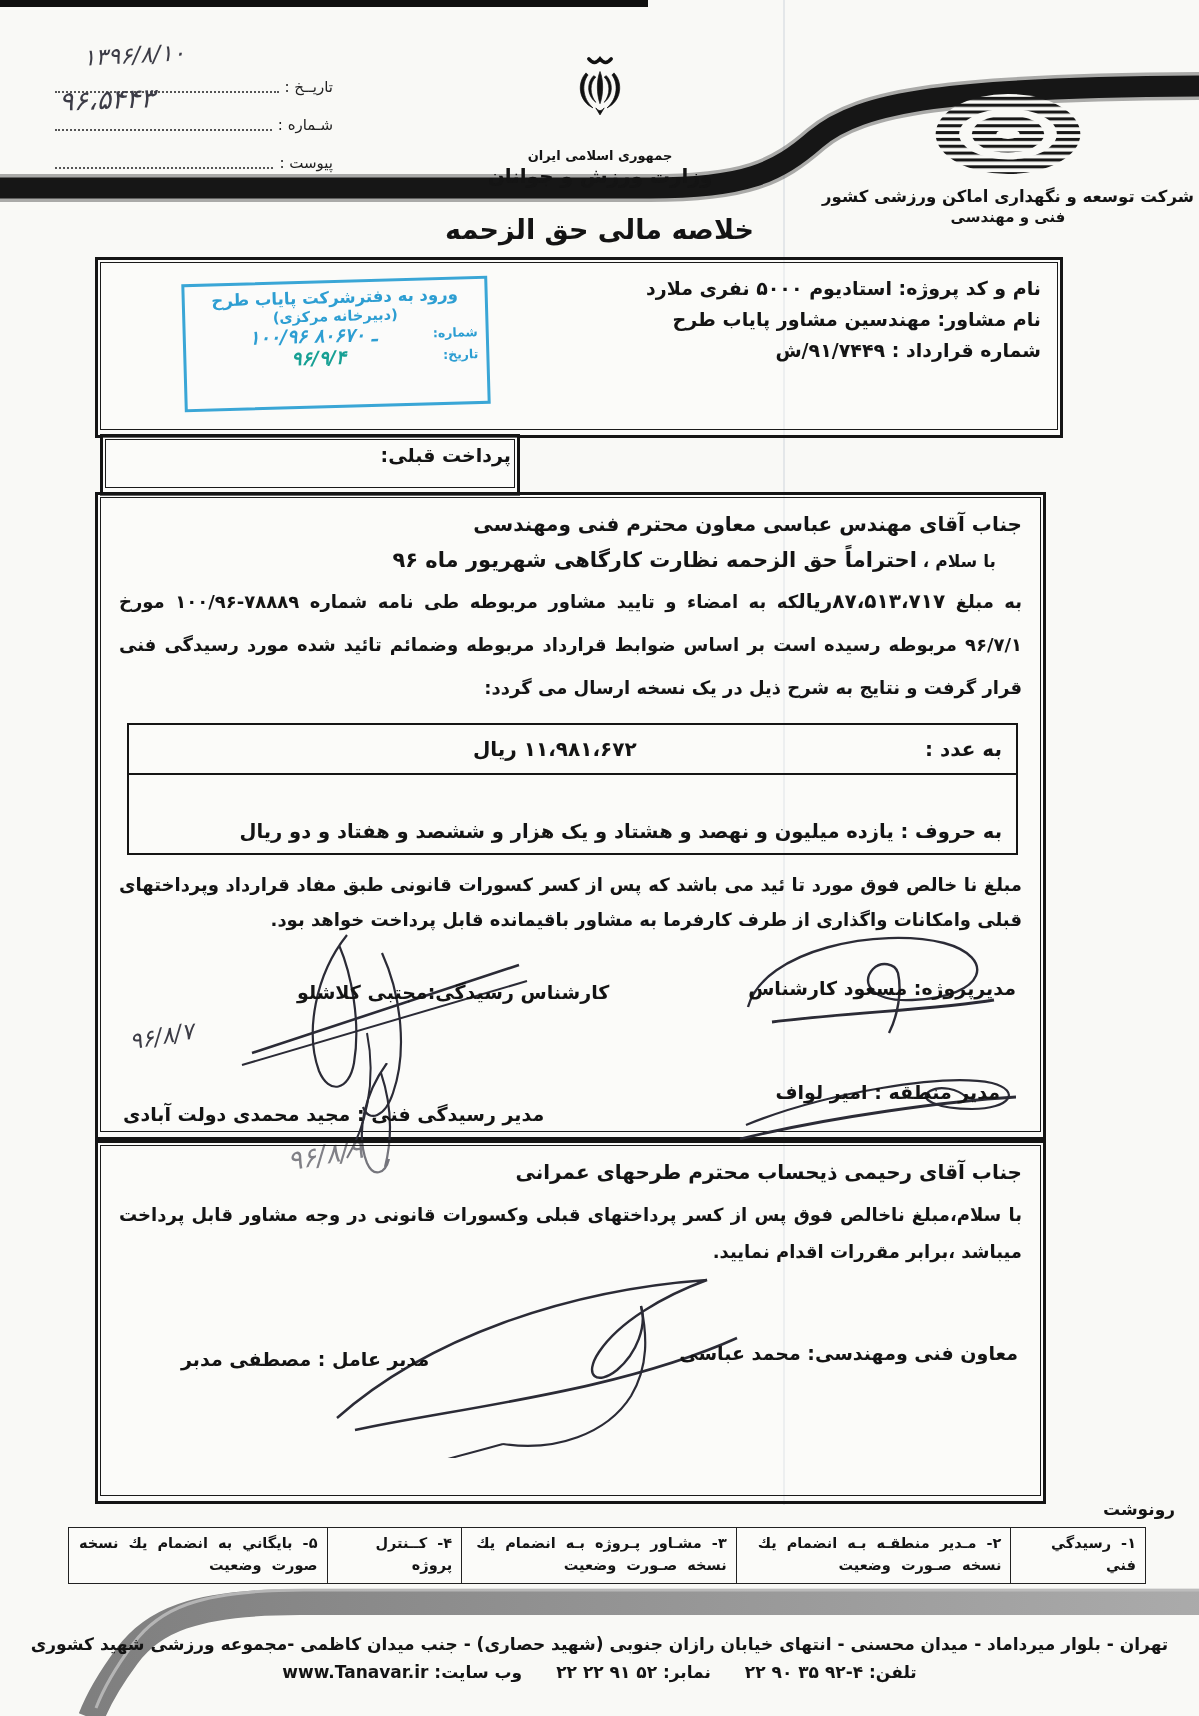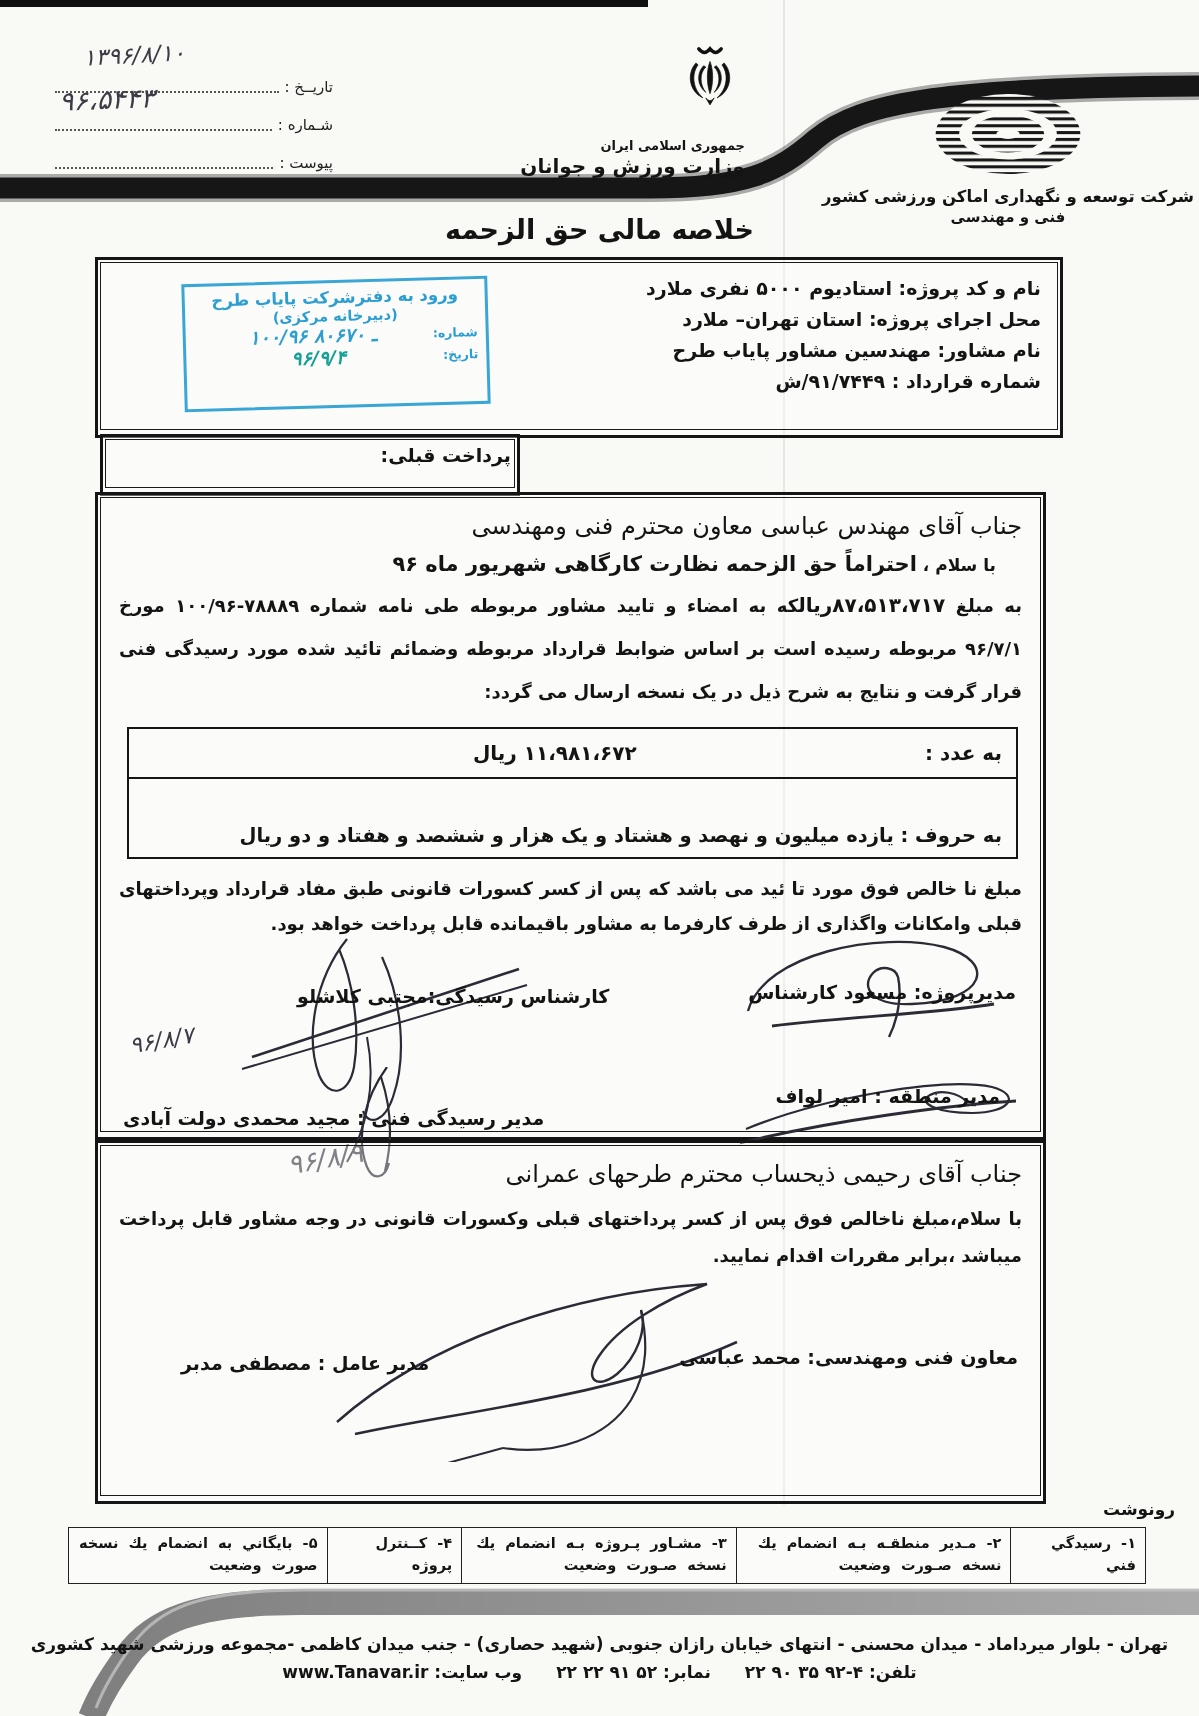--- a/index.html
+++ b/index.html
@@ -12,21 +12,21 @@
   
   .scan-strip{left:0;top:0;width:648px;height:7px;background:#101010;}
   .fold-line{left:783px;top:0;width:2px;height:1505px;background:rgba(110,130,160,.15);}
   .hdr-fields{left:55px;top:58px;width:280px;font-size:15px;color:#222;}
   .hdr-row{position:relative;display:flex;align-items:flex-end;height:38px;}
   .hdr-row .lbl{white-space:nowrap;font-weight:500;padding-right:2px;}
   .hdr-row .dots{flex:1;border-bottom:2px dotted #555;margin:0 6px 3px 0;height:1px;}
   .hand{font-style:italic;color:#3c3c46;display:inline-block;}
   .hand-date{position:absolute;left:28px;top:-16px;font-size:23px;transform:rotate(-3deg);letter-spacing:2px;}
   .hand-number{position:absolute;left:4px;top:-12px;font-size:27px;transform:rotate(-2deg);letter-spacing:3px;}
-  .emblem-wrap{left:455px;top:40px;width:290px;}
+  .emblem-wrap{left:455px;top:50px;width:290px;text-align:center;}
   .emblem-country{font-size:13px;font-weight:700;margin-top:2px;}
   .emblem-ministry{font-size:20px;font-weight:800;margin-top:1px;}
   .company-wrap{left:822px;top:90px;width:372px;text-align:center;}
   .company-name{font-size:16.5px;font-weight:800;margin-top:5px;}
   .company-dept{font-size:15px;font-weight:800;margin-top:2px;}
   .doc-title{left:0;top:214px;width:1199px;text-align:center;font-size:27px;font-weight:800;}
   
   .dbox{border:3px solid #151515;background:rgba(255,255,255,.35);}
   .dbox-inner{border:1.5px solid #1a1a1a;margin:2px;height:calc(100% - 7px);box-sizing:border-box;padding:10px 16px;position:relative;}
   .box1{left:95px;top:257px;width:962px;height:175px;}
@@ -36,21 +36,21 @@
   .stamp .s1{font-size:16.5px;font-weight:800;margin-top:5px;}
   .stamp .s2{font-size:14.5px;font-weight:700;margin-top:1px;}
   .stamp .srow{display:flex;align-items:center;font-size:12.5px;font-weight:700;padding:0 8px;text-align:right;}
   .stamp .sval{margin:0 auto;font-size:19px;font-style:italic;letter-spacing:1px;}
   .stamp .green{color:#17a094;}
   .prevpay{left:100px;top:434px;width:414px;height:56px;}
   .prevpay .dbox-inner{padding:4px 3px;}
   .prevpay .t{font-size:19px;font-weight:800;text-align:right;}
   .box2{left:95px;top:492px;width:945px;height:642px;}
   .box3{left:95px;top:1140px;width:945px;height:358px;}
-  .to-line{font-size:24px;font-weight:400;margin:4px 2px 12px;}
+  .to-line{font-size:20px;font-weight:700;margin:4px 2px 12px;}
   .greet-line{margin:0 28px 8px 0;}
   .greet-normal{font-size:17px;font-weight:600;}
   .greet-bold{font-size:21px;font-weight:800;}
   .para{font-size:18px;font-weight:700;line-height:43px;text-align:justify;text-align-last:right;margin:0 2px;}
   .amt{font-size:20px;font-weight:800;}
   .amount-box{border:2px solid #151515;margin:14px 6px 0 10px;}
   .num-row{display:flex;align-items:center;border-bottom:2px solid #151515;padding:12px 14px;font-size:20px;font-weight:800;}
   .num-row .val{margin-right:auto;margin-left:330px;white-space:nowrap;}
   .words-row{padding:10px 14px;font-size:19.5px;font-weight:800;margin-top:35px;}
   .note{font-size:18px;font-weight:700;line-height:35px;text-align:justify;text-align-last:right;margin:12px 2px 0;}
@@ -130,21 +130,20 @@
     </svg>
     <div class="company-name">شرکت توسعه و نگهداری اماکن ورزشی کشور</div>
     <div class="company-dept">فنی و مهندسی</div>
   </div>
 
   <div class="abs doc-title">خلاصه مالی حق الزحمه</div>
 
   <div class="abs dbox box1">
     <div class="dbox-inner">
       <div class="line">نام و کد پروژه: استادیوم ۵۰۰۰ نفری ملارد</div>
-      <div class="line">محل اجرای پروژه: استان تهران– ملارد</div>
       <div class="line">نام مشاور: مهندسین مشاور پایاب طرح</div>
       <div class="line">شماره قرارداد : ۹۱/۷۴۴۹/ش</div>
     </div>
   </div>
 
   <div class="abs stamp">
     <div class="s1">ورود به دفترشرکت پایاب طرح</div>
     <div class="s2">(دبیرخانه مرکزی)</div>
     <div class="srow">
       <span>شماره:</span>

